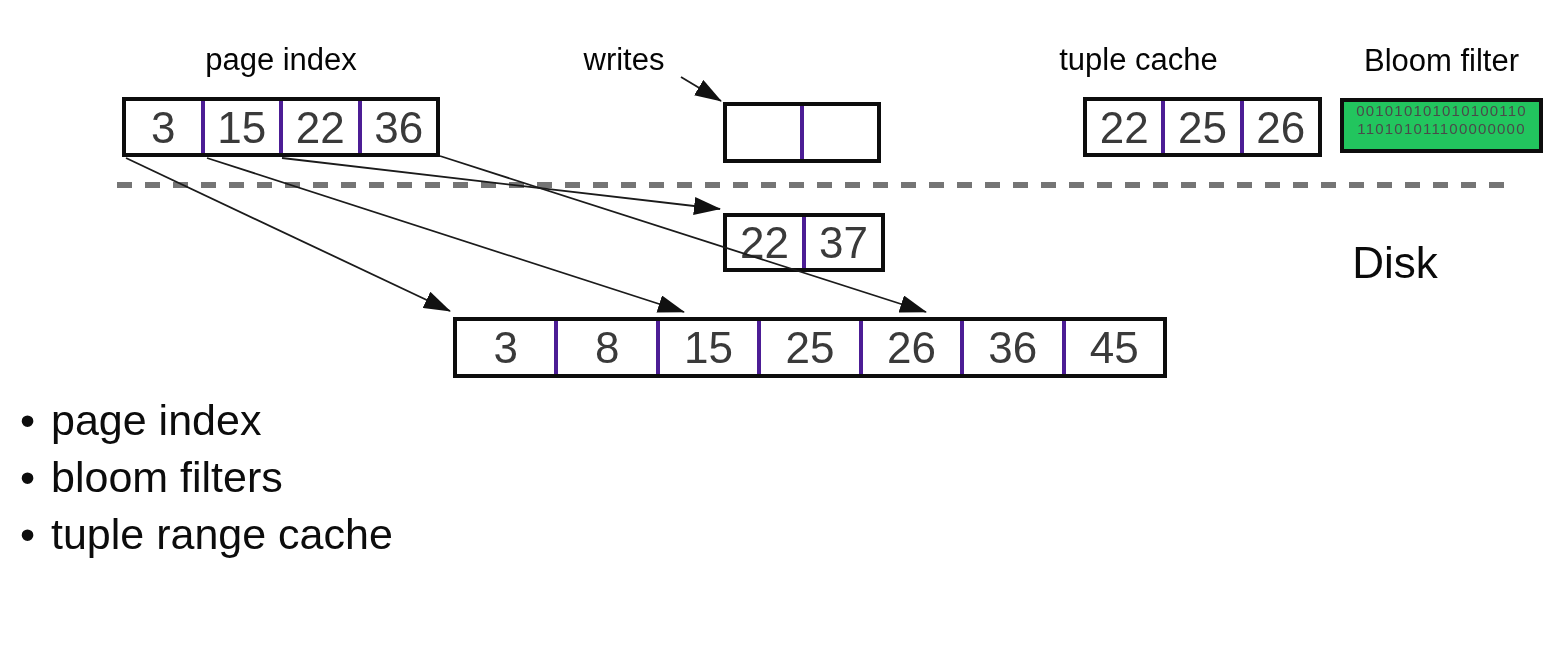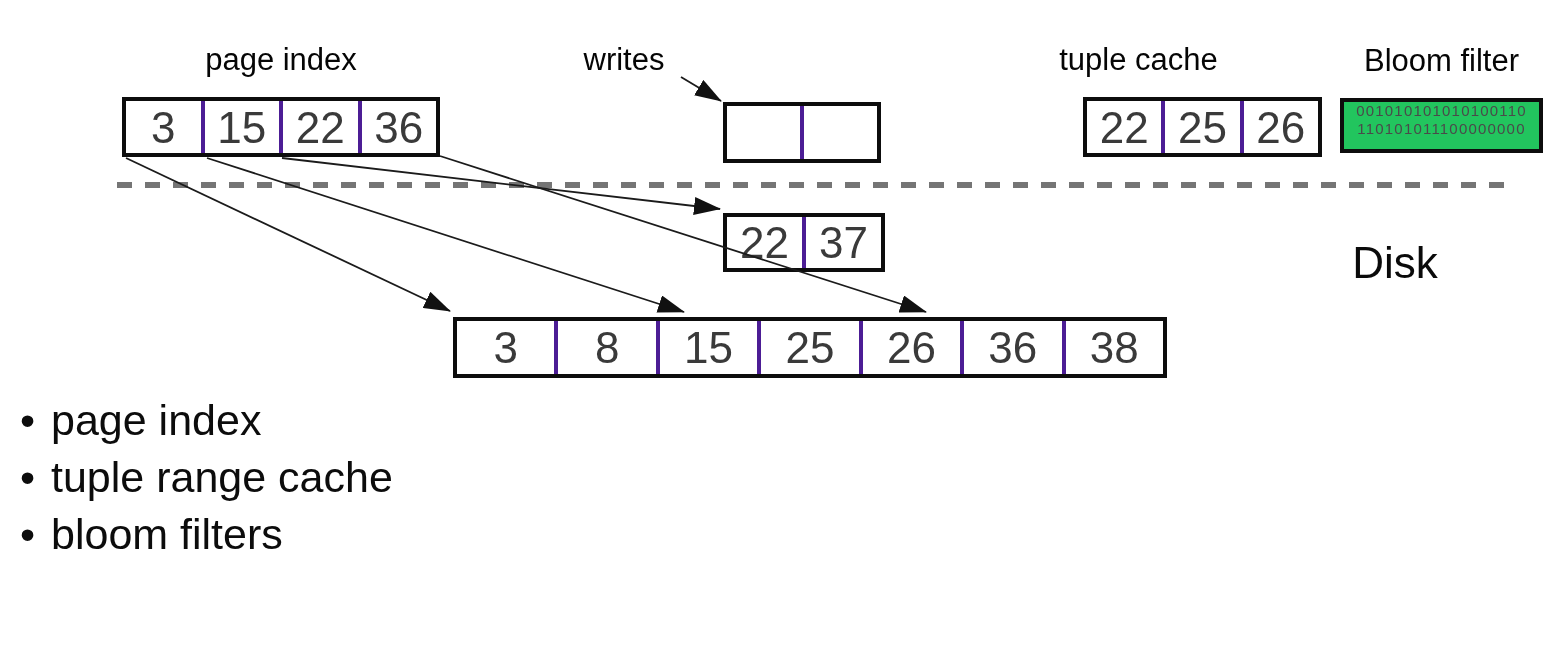--- a/index.html
+++ b/index.html
@@ -86,27 +86,27 @@
       <div class="cell">37</div>
     </div>
 
   <div class="cellrow" style="left:453px; top:317px; width:714px; height:61px;">
       <div class="cell">3</div>
       <div class="cell">8</div>
       <div class="cell">15</div>
       <div class="cell">25</div>
       <div class="cell">26</div>
       <div class="cell">36</div>
-      <div class="cell">38</div>
+      <div class="cell">45</div>
     </div>
 
   <ul class="bullets">
       <li>page index</li>
+      <li>bloom filters</li>
       <li>tuple range cache</li>
-      <li>bloom filters</li>
     </ul>
 
   <svg class="overlay" width="1560" height="662" viewBox="0 0 1560 662">
     <defs>
       <marker id="ah" markerUnits="userSpaceOnUse" markerWidth="28" markerHeight="18" refX="26" refY="9" orient="auto">
         <path d="M0,0 L27,9 L0,18 Z" fill="#111111"></path>
       </marker>
     </defs>
 
     <line x1="117" y1="185" x2="1505" y2="185" stroke="#757575" stroke-width="6" stroke-dasharray="15 13"></line>

